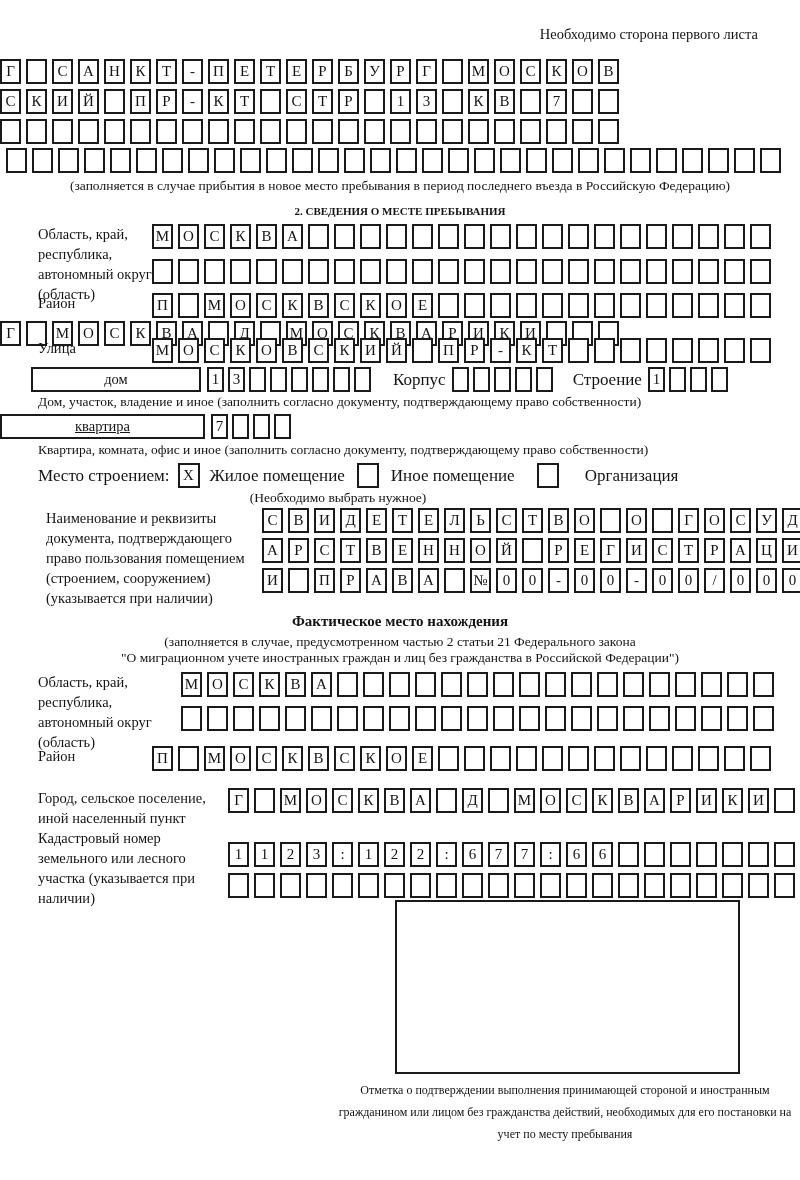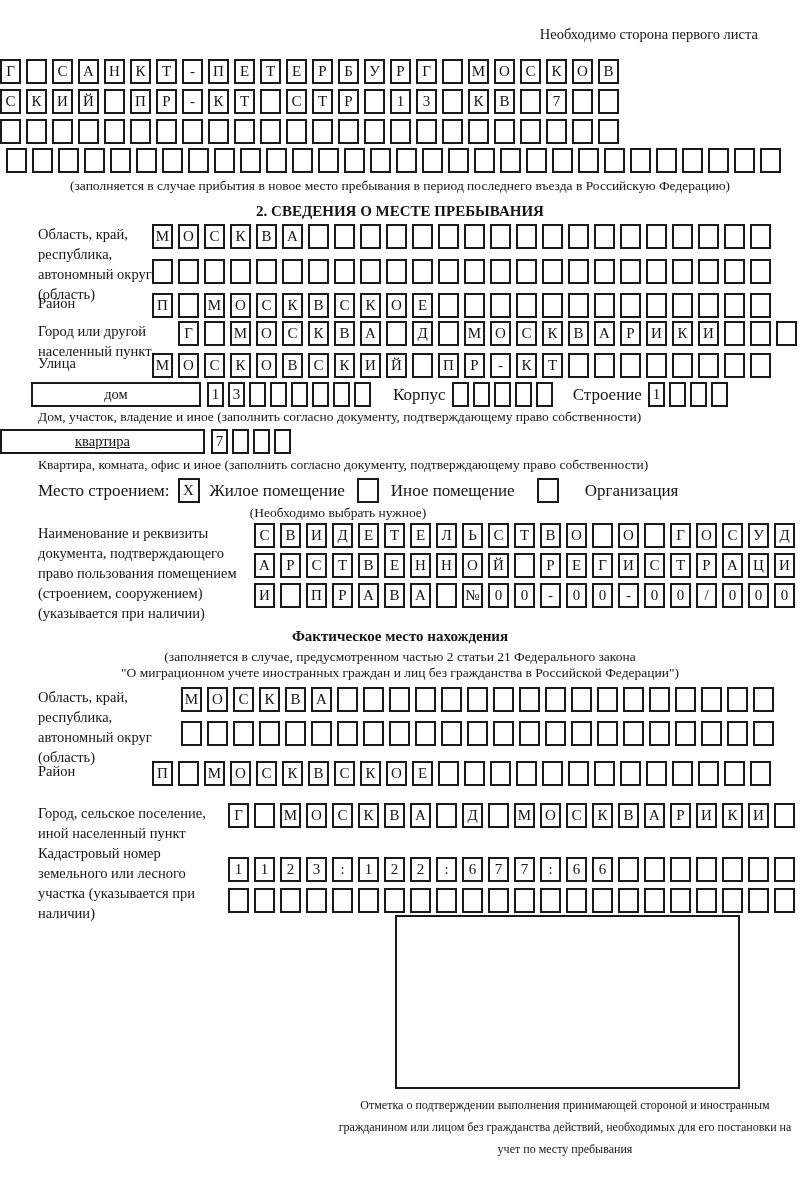--- a/index.html
+++ b/index.html
@@ -19,21 +19,21 @@
   .boxrow.sm{gap:4px;}
   .boxrow.sm .cell{width:17px;}
   .rows{display:flex;flex-direction:column;gap:5px;}
 
   .fieldline{display:flex;align-items:flex-start;}
   .label{margin-left:38px;font-size:14.5px;line-height:20px;flex:none;}
   .caption{font-size:13.5px;line-height:16px;}
   .caption.center{text-align:center;width:100%;}
   .caption.indent{margin-left:38px;}
 
-  .sec-title{text-align:center;font-weight:bold;font-size:15px;line-height:19px;}
+  .sec-title{text-align:center;font-weight:bold;font-size:11px;line-height:19px;}
 
   .widebox{
     box-sizing:border-box;flex:none;height:25px;border:2px solid #1a1a1a;background:#fff;
     display:flex;align-items:center;justify-content:center;font-size:14.5px;
   }
   .inline-label{font-size:17px;line-height:25px;flex:none;}
   .checkbox{
     box-sizing:border-box;flex:none;width:22px;height:25px;border:2px solid #1a1a1a;
     display:flex;align-items:center;justify-content:center;font-size:15px;background:#fff;
   }
@@ -70,21 +70,21 @@
   .residence-row{margin-top:5px;display:flex;align-items:center;}
   .residence-row .intro{margin-left:38px;}
   .res-box1{margin-left:8px;}
   .res-lbl1{margin-left:10px;}
   .res-box2{margin-left:12px;}
   .res-lbl2{margin-left:12px;}
   .res-box3{margin-left:22px;}
   .res-lbl3{margin-left:26px;}
   .res-note{margin-top:2px;margin-left:38px;width:600px;text-align:center;}
 
-  .f-doc{margin-top:2px;}
+  .f-doc{margin-top:2px;margin-left:8px;}
   .f-doc .label{width:216px;}
 
   .fact-title{margin-top:4px;font-size:15px;}
   .fact-note{margin-top:3px;}
   .ff-oblast{margin-top:6px;}
   .ff-oblast .label{width:143px;}
   .ff-raion{margin-top:-6px;}
   .ff-raion .label{width:114px;}
   .ff-gorod{margin-top:17px;}
   .ff-gorod .label{width:190px;}
@@ -306,21 +306,20 @@
       <span class="cell"></span>
       <span class="cell"></span>
       <span class="cell"></span>
       <span class="cell"></span>
       <span class="cell"></span>
       <span class="cell"></span>
     </div>
 </div>
 
 <div class="fieldline f-gorod">
-  <div class="label">Город или другой населенный пункт</div>
   <div class="boxrow">
       <span class="cell">Г</span>
       <span class="cell"></span>
       <span class="cell">М</span>
       <span class="cell">О</span>
       <span class="cell">С</span>
       <span class="cell">К</span>
       <span class="cell">В</span>
       <span class="cell">А</span>
       <span class="cell"></span>

